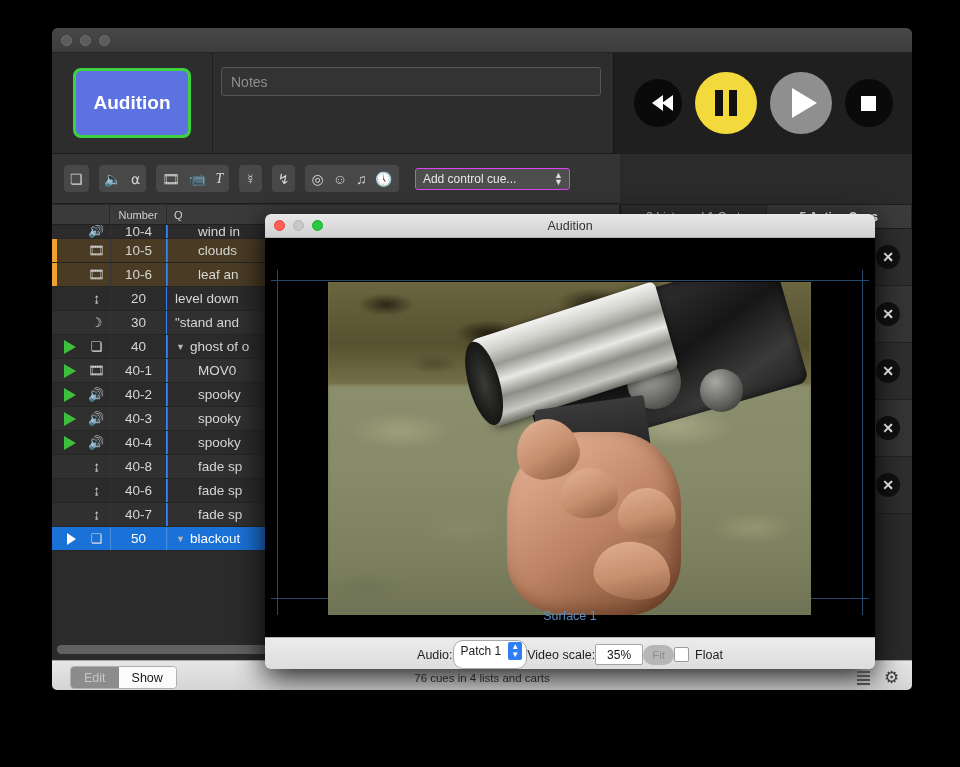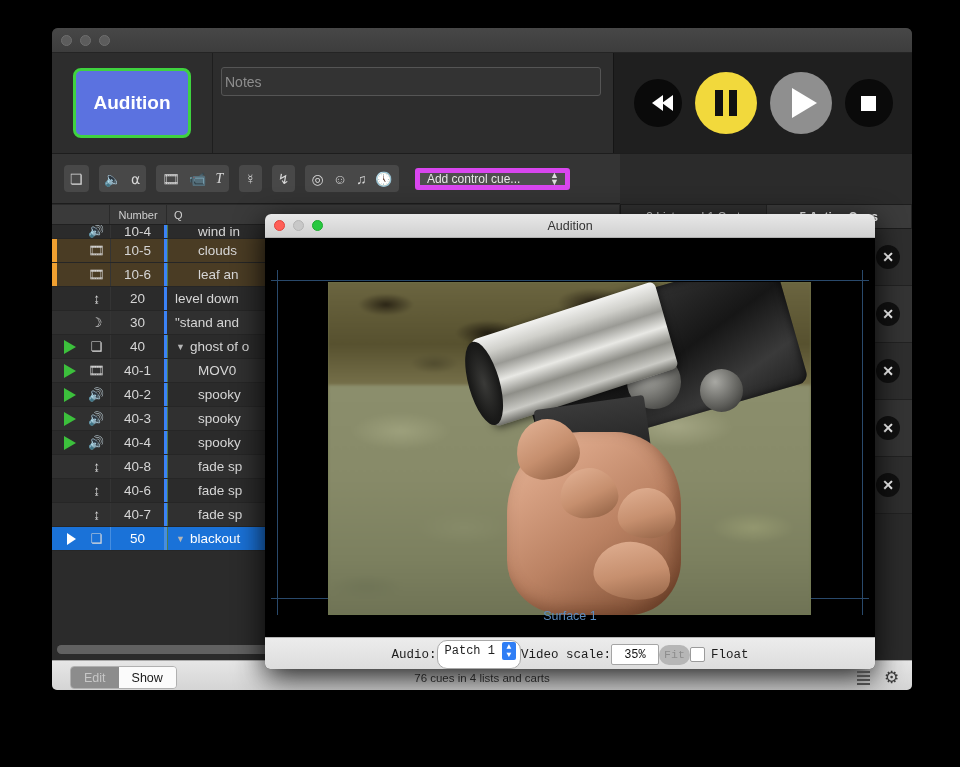--- a/index.html
+++ b/index.html
@@ -122,21 +122,21 @@
   }
   .notes-field {
     height: 29px;
     background: #333;
     border: 1px solid #555;
     border-radius: 3px;
     color: #8e8e8e;
     font-size: 14px;
     display: flex;
     align-items: center;
-    padding: 0 3px;
+    padding: 0 9px;
     box-sizing: border-box;
   }
   .transport-zone {
     width: 298px;
     background: #1f1f1f;
     display: flex;
     align-items: center;
     justify-content: center;
     gap: 13px;
     border-left: 1px solid #151515;
@@ -210,21 +210,21 @@
     line-height: 1;
     display: flex;
     align-items: center;
     justify-content: center;
   }
   .add-ctrl-select {
     margin-left: 6px;
     width: 155px;
     height: 22px;
     background: #4e4e4e;
-    border: 5px solid #d946ef;
+    border: 1px solid #d946ef;
     border-radius: 3px;
     color: #e8e8e8;
     font-size: 12px;
     display: flex;
     align-items: center;
     padding: 0 7px;
     box-sizing: border-box;
     position: relative;
   }
   .add-ctrl-select .stepper {
@@ -294,21 +294,21 @@
     border-left: 9px solid #fff;
     margin-left: 2px;
   }
   .cue-row .iconcol {
     width: 27px; display: flex; align-items: center; justify-content: center;
     color: #dcdcdc; font-size: 13px;
   }
   .cue-row .numcol {
     width: 57px; text-align: left;
     border-left: 1px solid #343434;
-    border-right: 3px solid #3b82f6;
+    border-right: 1px solid #3b82f6;
     height: 100%;
     display: flex; align-items: center; justify-content: center;
     box-sizing: border-box;
   }
   .cue-row.selected .numcol { border-color: rgba(255,255,255,0.2); }
   .cue-row .qcol {
     flex: 1; height: 100%;
     display: flex; align-items: center;
     padding-left: 8px;
     box-sizing: border-box;
@@ -606,21 +606,20 @@
 
   .aud-footer {
     height: 33px;
     background: linear-gradient(to bottom, #ececec 0%, #dcdcdc 100%);
     border-top: 1px solid #b5b5b5;
     display: flex;
     align-items: center;
     justify-content: center;
     font-size: 12.5px;
     color: #222;
-    font-family: Liberation Mono, monospace;
   }
   .aud-footer .lbl { color: #1e1e1e; }
   .popup-btn {
     height: 20px;
     background: #fff;
     border: 1px solid #a9a9a9;
     border-radius: 10px;
     display: flex; align-items: center;
     padding: 0 4px 7px 7px;
     font-size: 12px;

